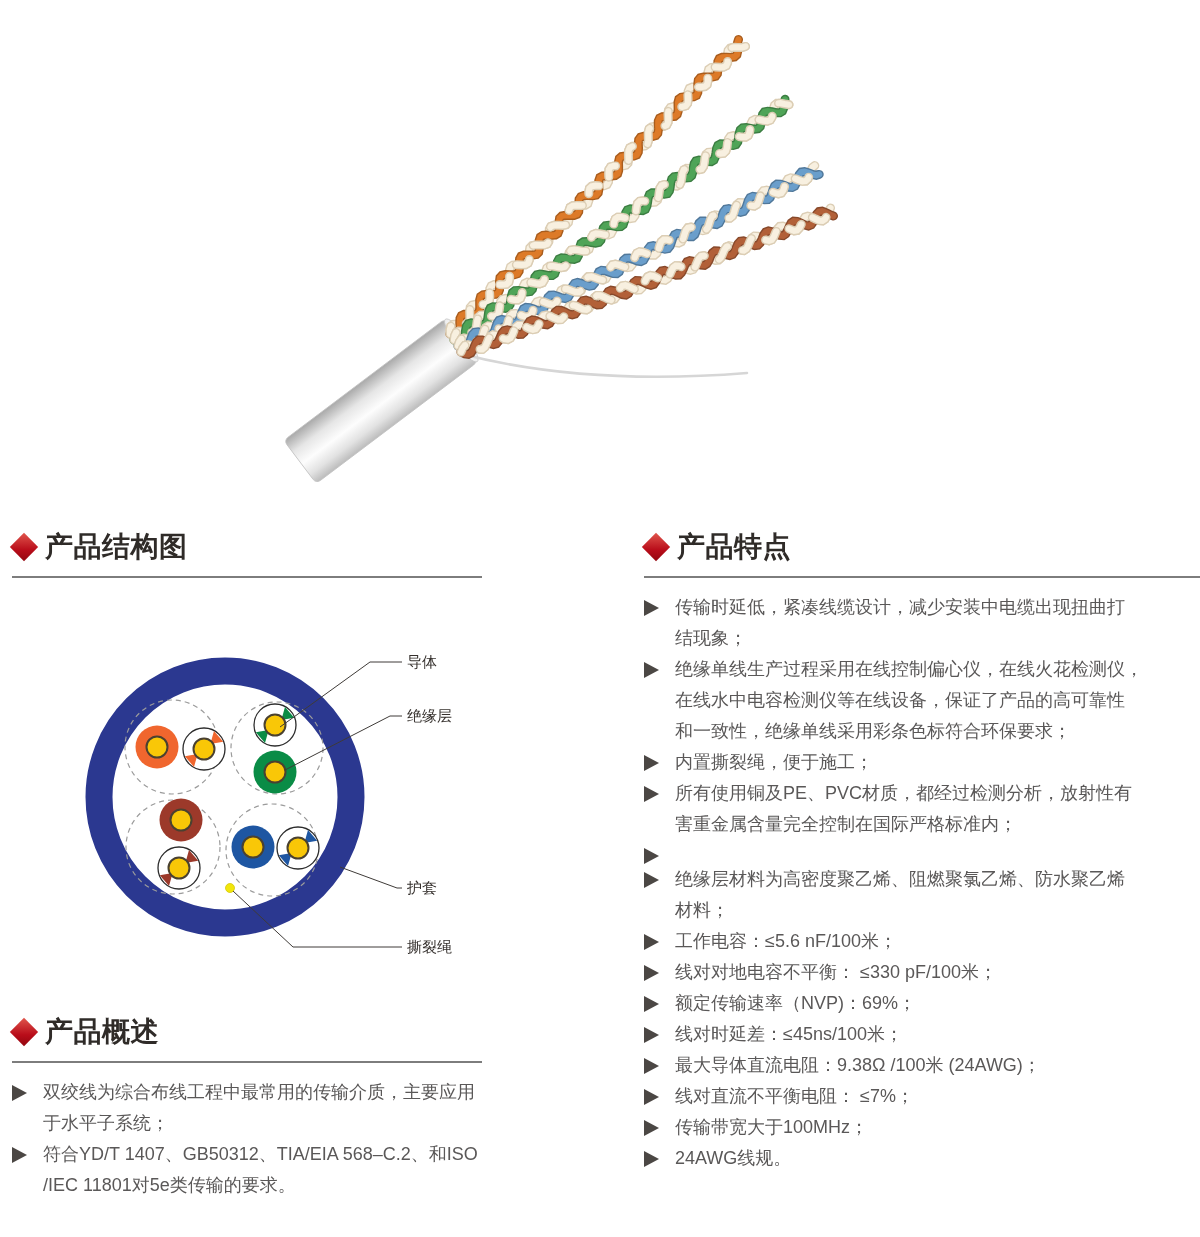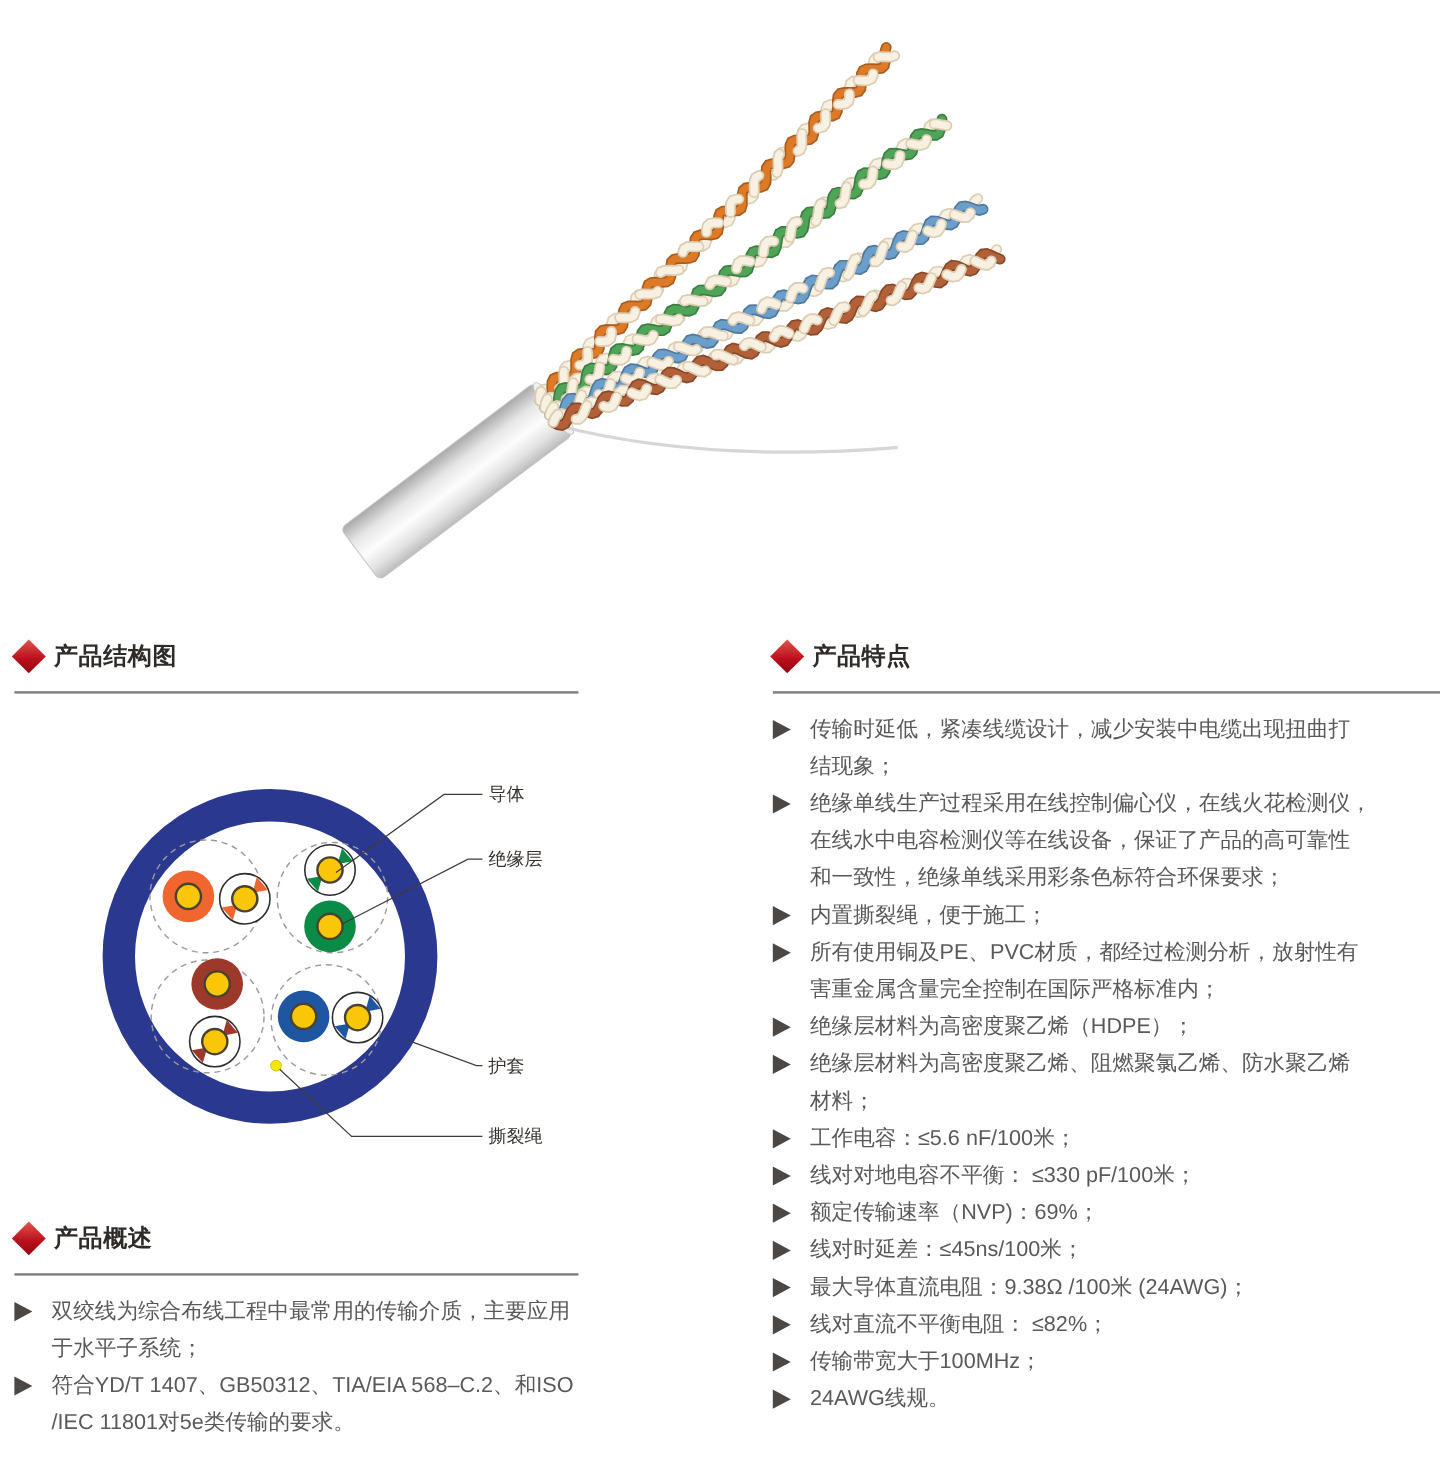--- a/index.html
+++ b/index.html
@@ -1,21 +1,21 @@
 <!DOCTYPE html>
 <html style="--heading: #2f2b28; --body: #5a5858; --bullet: #4b4744; --rule: #7d7d7d;"><head>
 <meta charset="utf-8">
 <style>
   html,body{margin:0;padding:0;background:#ffffff;}
   .page{position:relative;width:1200px;height:1237px;background:#fff;overflow:hidden;
         font-family:"Liberation Sans","DejaVu Sans",sans-serif;}
   .abs{position:absolute;}
   .sec-head{display:flex;align-items:center;gap:9px;}
   .diamond{width:20px;height:20px;transform:rotate(45deg);flex:0 0 auto;margin:2px;}
-  h2{margin:0;font-size:20px;line-height:32px;font-weight:bold;color:var(--heading);letter-spacing:0.5px;}
+  h2{margin:0;font-size:28px;line-height:32px;font-weight:bold;color:var(--heading);letter-spacing:0.5px;}
   .rule{height:0;border-top:2px solid var(--rule);margin-top:13px;}
   ul.blist{list-style:none;margin:14px 0 0;padding:0;}
   ul.blist li{display:flex;align-items:flex-start;}
   .tri{width:0;height:0;border-left:15px solid var(--bullet);
        border-top:8px solid transparent;border-bottom:8px solid transparent;
        margin-top:8px;flex:0 0 auto;}
   .li-text{margin-left:16px;font-size:18px;line-height:31px;color:var(--body);white-space:pre-line;}
   svg text.dlabel{font-family:"Liberation Serif","DejaVu Serif",serif;font-size:15px;}
 </style>
 </head>
@@ -179,21 +179,20 @@
           <span class="tri"></span>
           <span class="li-text">内置撕裂绳，便于施工；</span>
         </li>
         <li>
           <span class="tri"></span>
           <span class="li-text">所有使用铜及PE、PVC材质，都经过检测分析，放射性有
 害重金属含量完全控制在国际严格标准内；</span>
         </li>
         <li>
           <span class="tri"></span>
-          <span class="li-text">绝缘层材料为高密度聚乙烯（HDPE）；</span>
         </li>
         <li>
           <span class="tri"></span>
           <span class="li-text">绝缘层材料为高密度聚乙烯、阻燃聚氯乙烯、防水聚乙烯
 材料；</span>
         </li>
         <li>
           <span class="tri"></span>
           <span class="li-text">工作电容：≤5.6 nF/100米；</span>
         </li>
@@ -208,21 +207,21 @@
         <li>
           <span class="tri"></span>
           <span class="li-text">线对时延差：≤45ns/100米；</span>
         </li>
         <li>
           <span class="tri"></span>
           <span class="li-text">最大导体直流电阻：9.38Ω /100米 (24AWG)；</span>
         </li>
         <li>
           <span class="tri"></span>
-          <span class="li-text">线对直流不平衡电阻： ≤82%；</span>
+          <span class="li-text">线对直流不平衡电阻： ≤7%；</span>
         </li>
         <li>
           <span class="tri"></span>
           <span class="li-text">传输带宽大于100MHz；</span>
         </li>
         <li>
           <span class="tri"></span>
           <span class="li-text">24AWG线规。</span>
         </li>
       </ul>

